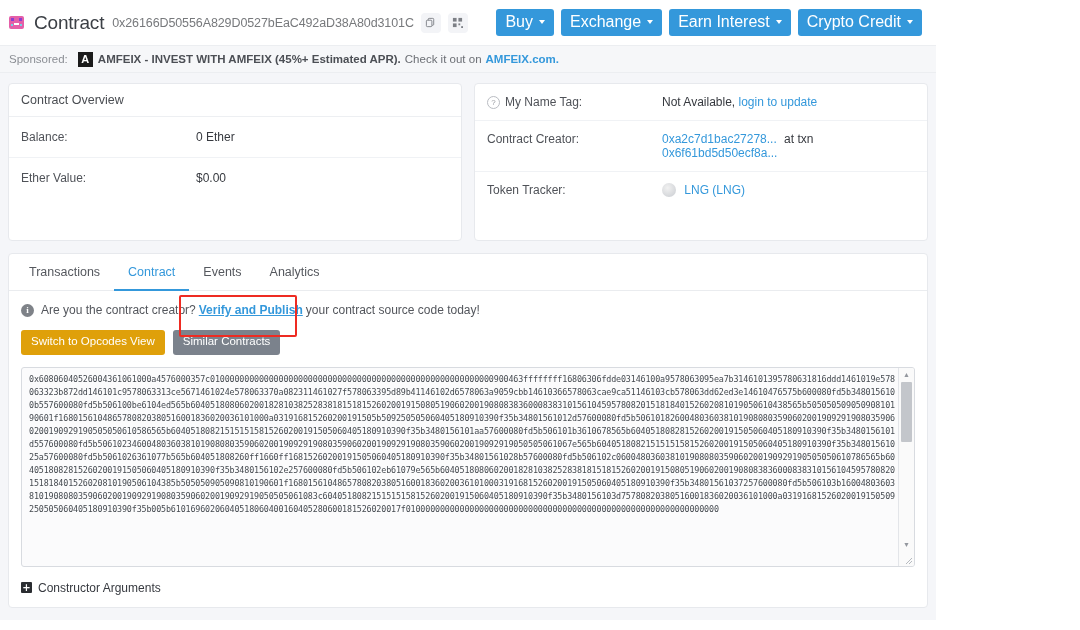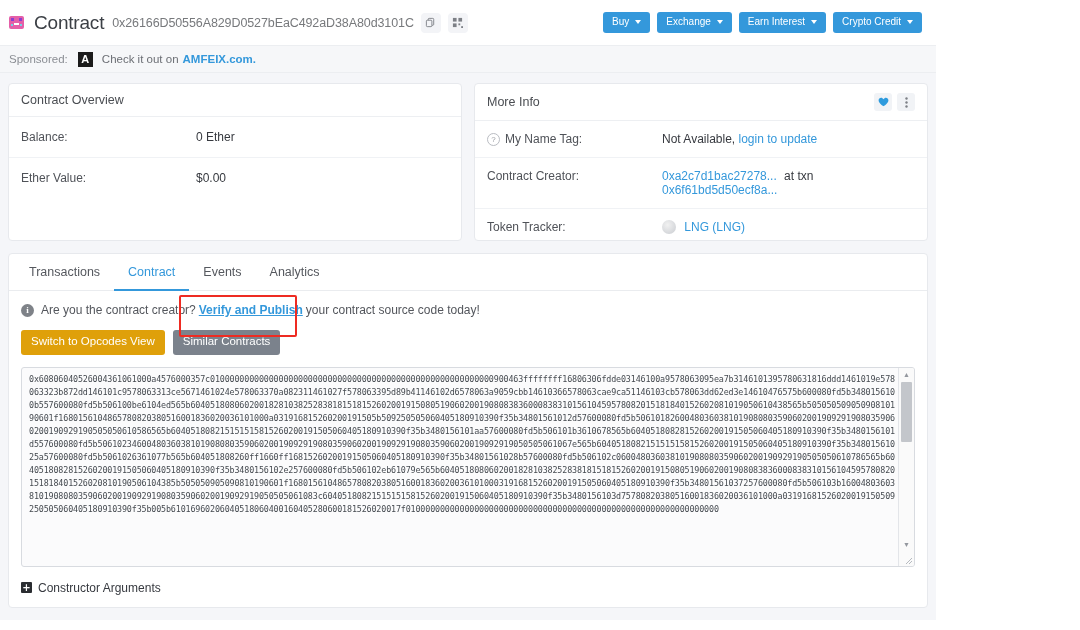--- a/index.html
+++ b/index.html
@@ -52,21 +52,21 @@
     display: inline-flex;
     align-items: center;
     justify-content: center;
     color: #7d8086;
     flex: 0 0 auto;
   }
   .spacer { flex: 1 1 auto; }
   .btn-blue {
     background: #3498db;
     color: #ffffff;
-    font-size: 10px;
+    font-size: 16px;
     border-radius: 3px;
     padding: 5px 9px 6px 9px;
     margin-left: 7px;
     display: inline-flex;
     align-items: center;
     white-space: nowrap;
     border: none;
     font-family: "Liberation Sans", sans-serif;
     line-height: 1;
   }
@@ -347,20 +347,21 @@
     </span>
     <span class="btn-blue">
       <span>Crypto Credit</span>
       <i class="caret"></i>
     </span>
   </div>
 
   <div class="sponsor-bar">
     <span class="sponsor-label">Sponsored:</span>
     <span class="sponsor-logo">A</span>
+    <span class="sponsor-strong">AMFEIX - INVEST WITH AMFEIX (45%+ Estimated APR).</span>
     <span class="sponsor-rest">Check it out on</span>
     <a class="link-b" style="margin-left:4px;" href="#">AMFEIX.com.</a>
   </div>
 
   <div class="content">
 
     <div class="cards-row">
 
       <div class="card" style="height:158px;">
         <div class="card-head">Contract Overview</div>
@@ -368,36 +369,20 @@
           <span class="lbl">Balance:</span>
           <span class="val">0 Ether</span>
         </div>
         <div class="row ov-row" style="border-bottom:none;">
           <span class="lbl">Ether Value:</span>
           <span class="val">$0.00</span>
         </div>
       </div>
 
       <div class="card" style="height:158px;">
-        <div class="card-head">
-          <span>More Info</span>
-          <span class="spacer"></span>
-          <span class="head-icon">
-            <svg width="11" height="10" viewBox="0 0 12 11">
-                <path d="M6 10.2C6 10.2 0.6 7 0.6 3.6C0.6 1.9 1.9 0.8 3.3 0.8C4.4 0.8 5.4 1.5 6 2.4C6.6 1.5 7.6 0.8 8.7 0.8C10.1 0.8 11.4 1.9 11.4 3.6C11.4 7 6 10.2 6 10.2Z" fill="#2e9bdd"></path>
-              </svg>
-          </span>
-          <span class="head-icon">
-            <svg width="3" height="11" viewBox="0 0 3 11">
-              <circle cx="1.5" cy="1.5" r="1.2" fill="#7d8086"></circle>
-              <circle cx="1.5" cy="5.5" r="1.2" fill="#7d8086"></circle>
-              <circle cx="1.5" cy="9.5" r="1.2" fill="#7d8086"></circle>
-            </svg>
-          </span>
-        </div>
         <div class="row">
           <span class="lbl">
             <span class="qmark">?</span>
             <span>My Name Tag:</span>
           </span>
           <span class="val">
             <span>Not Available,</span>
             <a class="link" href="#">login to update</a>
           </span>
         </div>

